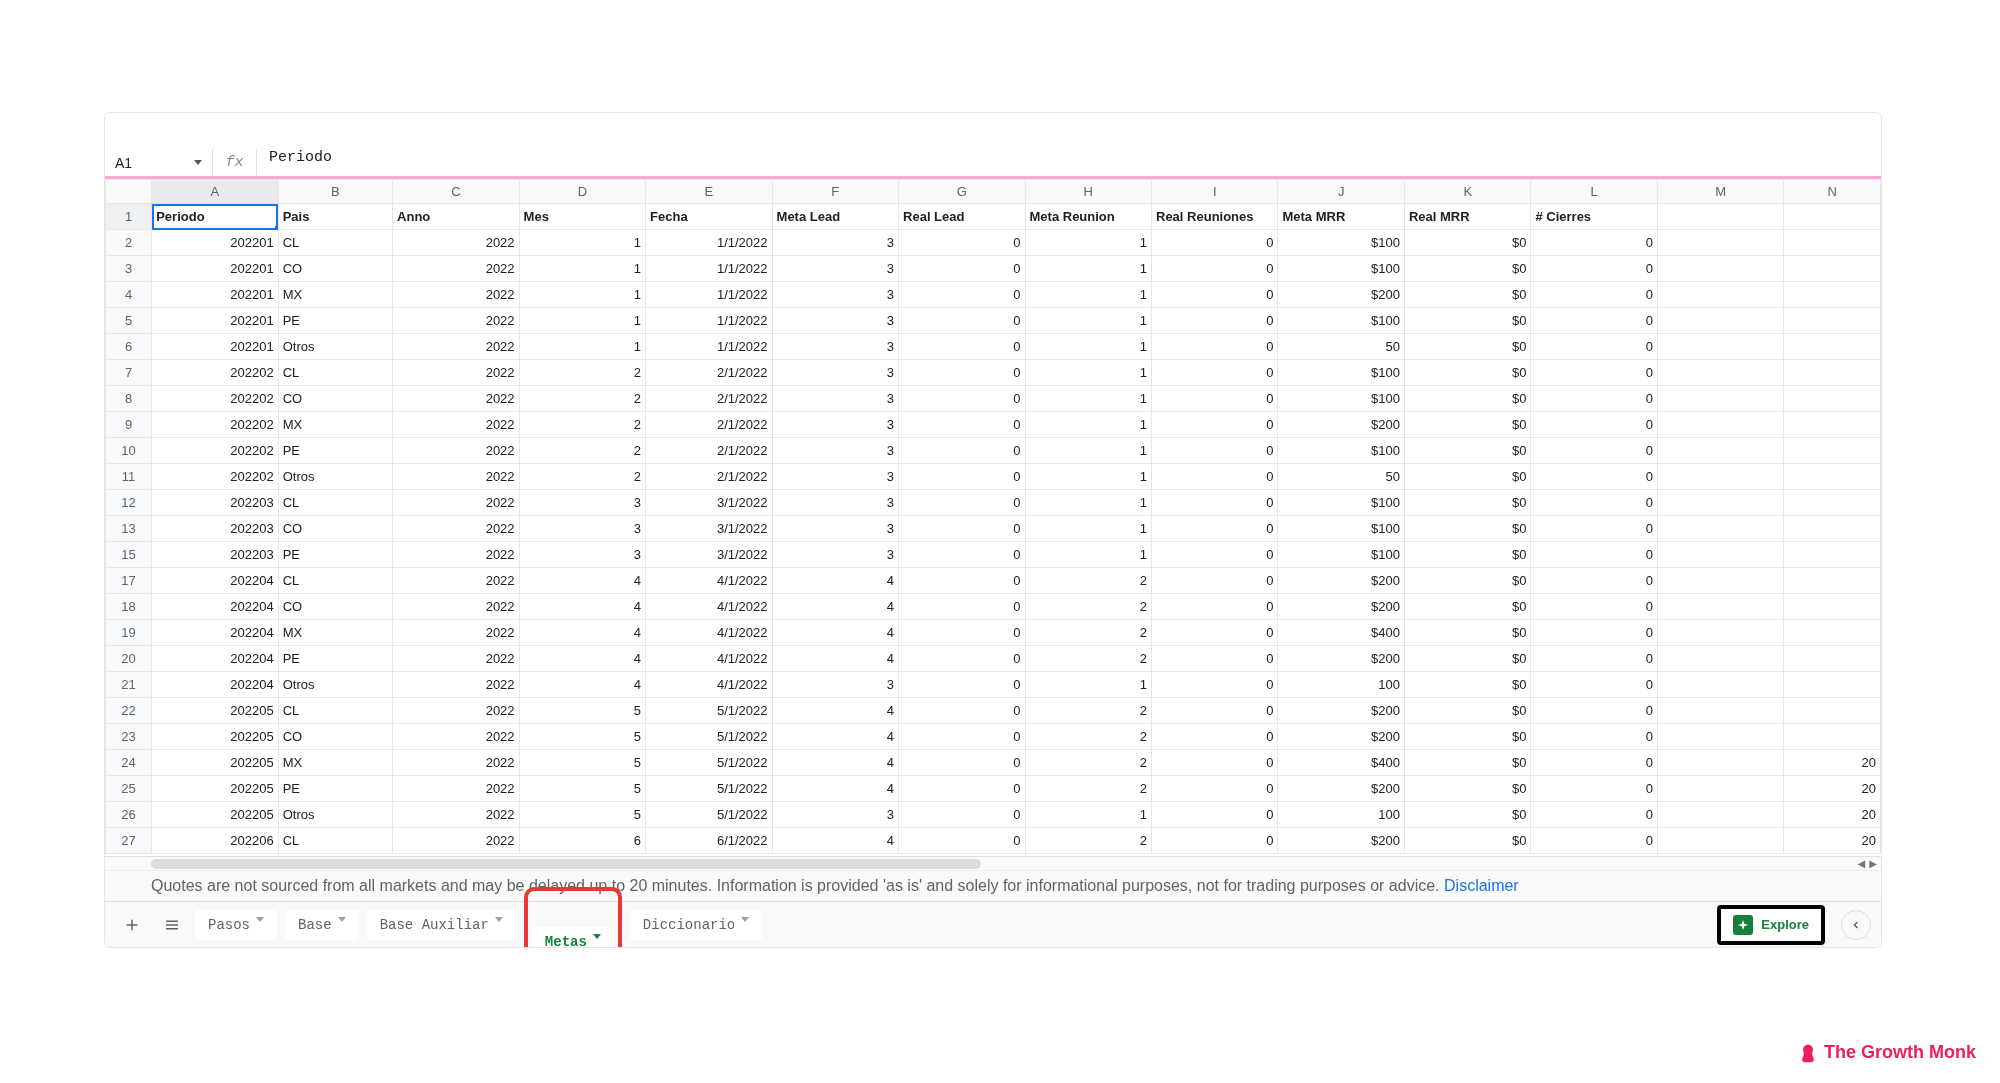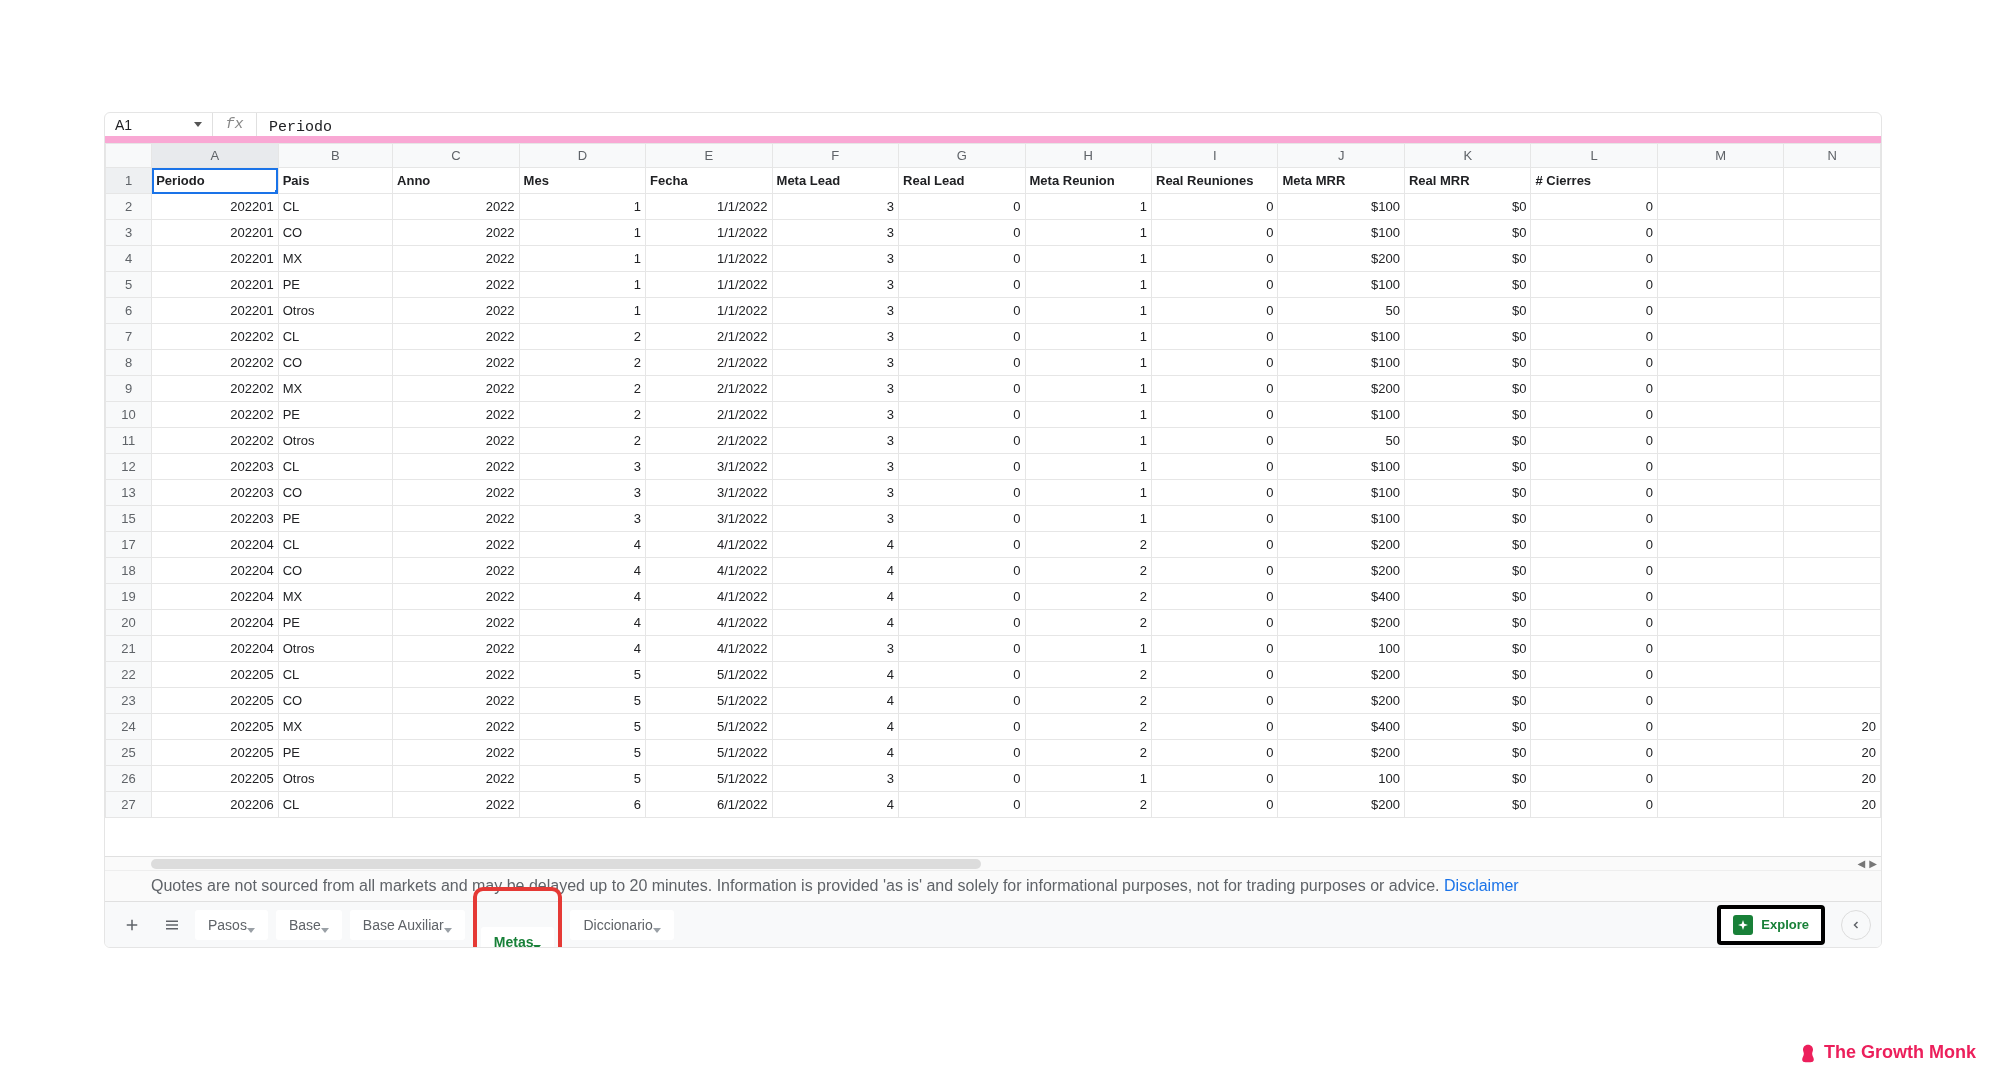--- a/index.html
+++ b/index.html
@@ -22,24 +22,25 @@
     border-radius: 6px;
     background: #fff;
     display: flex;
     flex-direction: column;
     overflow: hidden;
   }
 
   
   .formula-bar {
     display: flex;
-    align-items: flex-end;
+    align-items: flex-start;
     height: 30px;
-    border-bottom: 7px solid #f9a8d4;
+    border-bottom: 3px solid #f9a8d4;
     font-size: 14px;
+    margin-top: 36px;
   }
   .name-box {
     width: 108px;
     padding: 0 10px;
     display: flex;
     align-items: center;
     justify-content: space-between;
     border-right: 1px solid #e0e0e0;
     height: 100%;
   }
@@ -174,27 +175,29 @@
     gap: 6px;
   }
   .tab-btn {
     width: 34px; height: 34px;
     display: flex; align-items: center; justify-content: center;
     color: #5f6368;
     border-radius: 4px;
   }
   .sheet-tab {
     display: flex;
-    align-items: flex-end;
+    align-items: flex-start;
+    gap: 6px;
     padding: 6px 12px;
     color: #5f6368;
     font-size: 14px;
     border-radius: 3px;
     background: #fff;
     border: 1px solid transparent;
+    font-family: Liberation Mono, monospace;
   }
   .sheet-tab .tri {
     width: 0; height: 0;
     border-left: 4px solid transparent;
     border-right: 4px solid transparent;
     border-top: 5px solid #9aa0a6;
   }
   .sheet-tab.active {
     color: #188038;
     font-weight: 600;

